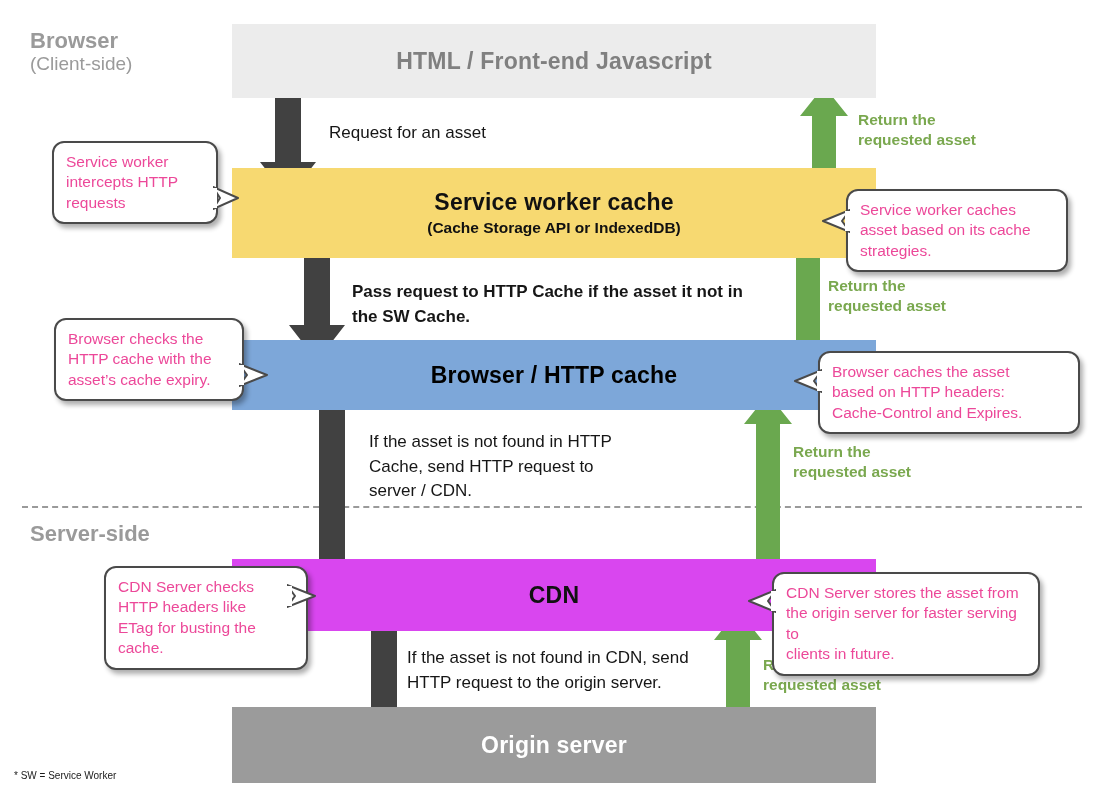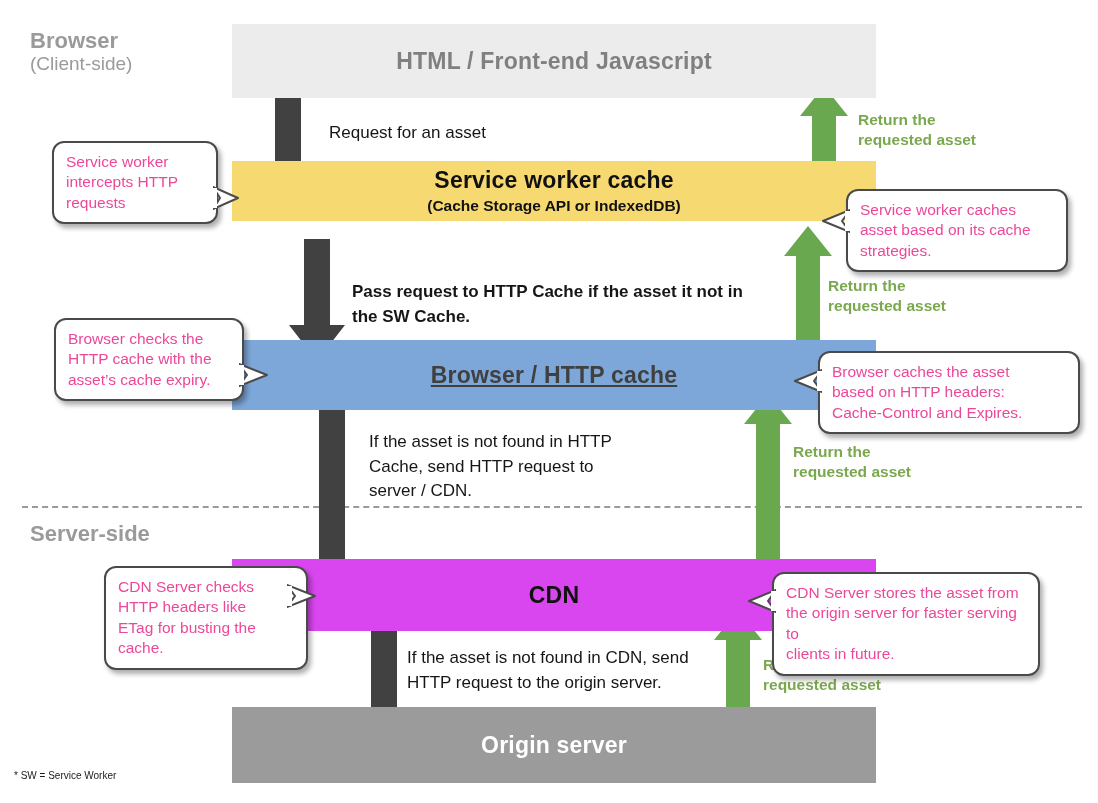--- a/index.html
+++ b/index.html
@@ -20,25 +20,25 @@
     display:flex; flex-direction:column;
     align-items:center; justify-content:center;
     text-align:center;
     z-index:3;
   }
   .band .t1 { font-size:23px; font-weight:bold; letter-spacing:.2px; line-height:1.15; }
   .band .t2 { font-size:15.5px; font-weight:bold; line-height:1.25; margin-top:2px; }
 
   #band-html      { top:24px;  height:74px;  background:#ececec; }
   #band-html .t1  { color:#808080; }
-  #band-sw        { top:161px; height:60px;  background:#f7d971; }
+  #band-sw        { top:168px; height:90px;  background:#f7d971; }
   #band-sw .t1    { color:#111; }
   #band-sw .t2    { color:#111; }
   #band-http      { top:340px; height:70px;  background:#7da7d9; }
-  #band-http .t1  { color:#404040;text-decoration:underline; }
+  #band-http .t1  { color:#000000; }
   #band-cdn       { top:559px; height:72px;  background:#d946ef; }
   #band-cdn .t1   { color:#111; }
   #band-origin    { top:707px; height:76px;  background:#9b9b9b; }
   #band-origin .t1{ color:#ffffff; }
 
   
   .section-head { position:absolute; z-index:4; color:#9a9a9a; }
   #head-browser { left:30px; top:28px; }
   #head-browser .l1 { font-size:22px; font-weight:bold; line-height:1.15; }
   #head-browser .l2 { font-size:19px; line-height:1.2; }

